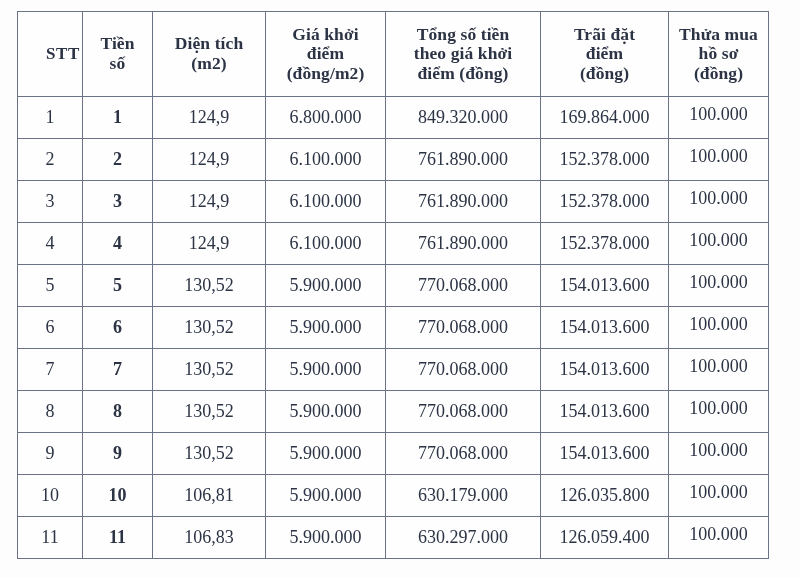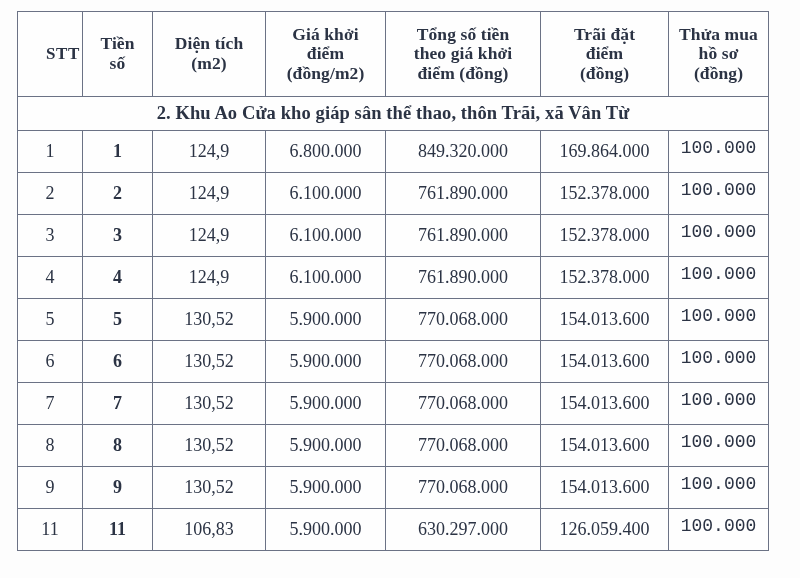--- a/index.html
+++ b/index.html
@@ -84,21 +84,20 @@
     font-size: 18px;
     font-weight: normal;
   }
   tr.data-row td.cell-thua {
     font-weight: bold;
   }
   tr.data-row td.cell-hoso {
     font-size: 18px;
     vertical-align: middle;
     padding-bottom: 7px;
-    font-family: Liberation Mono, monospace;
   }
 </style>
 </head>
 <body>
 
 <div class="sheet">
   <div class="table-wrap">
     <table class="auction-table">
       <colgroup>
         <col class="c-stt">
@@ -140,23 +139,20 @@
           </th>
           <th>
             <span>Thửa mua</span><br>
             <span>hồ sơ</span><br>
             <span>(đồng)</span>
           </th>
         </tr>
       </thead>
 
       <tbody>
-        <tr class="section-row">
-          <td colspan="7">2. Khu Ao Cửa kho giáp sân thể thao, thôn Trãi, xã Vân Từ</td>
-        </tr>
 
       <tr class="data-row">
             <td class="cell-stt">1</td>
             <td class="cell-thua">1</td>
             <td class="cell-dt">124,9</td>
             <td class="cell-gia">6.800.000</td>
             <td class="cell-tong">849.320.000</td>
             <td class="cell-dat">169.864.000</td>
             <td class="cell-hoso">100.000</td>
           </tr>
@@ -223,20 +219,29 @@
             <td class="cell-dat">154.013.600</td>
             <td class="cell-hoso">100.000</td>
           </tr>
           <tr class="data-row">
             <td class="cell-stt">9</td>
             <td class="cell-thua">9</td>
             <td class="cell-dt">130,52</td>
             <td class="cell-gia">5.900.000</td>
             <td class="cell-tong">770.068.000</td>
             <td class="cell-dat">154.013.600</td>
+            <td class="cell-hoso">100.000</td>
+          </tr>
+          <tr class="data-row">
+            <td class="cell-stt">10</td>
+            <td class="cell-thua">10</td>
+            <td class="cell-dt">106,81</td>
+            <td class="cell-gia">5.900.000</td>
+            <td class="cell-tong">630.179.000</td>
+            <td class="cell-dat">126.035.800</td>
             <td class="cell-hoso">100.000</td>
           </tr>
           <tr class="data-row">
             <td class="cell-stt">11</td>
             <td class="cell-thua">11</td>
             <td class="cell-dt">106,83</td>
             <td class="cell-gia">5.900.000</td>
             <td class="cell-tong">630.297.000</td>
             <td class="cell-dat">126.059.400</td>
             <td class="cell-hoso">100.000</td>

